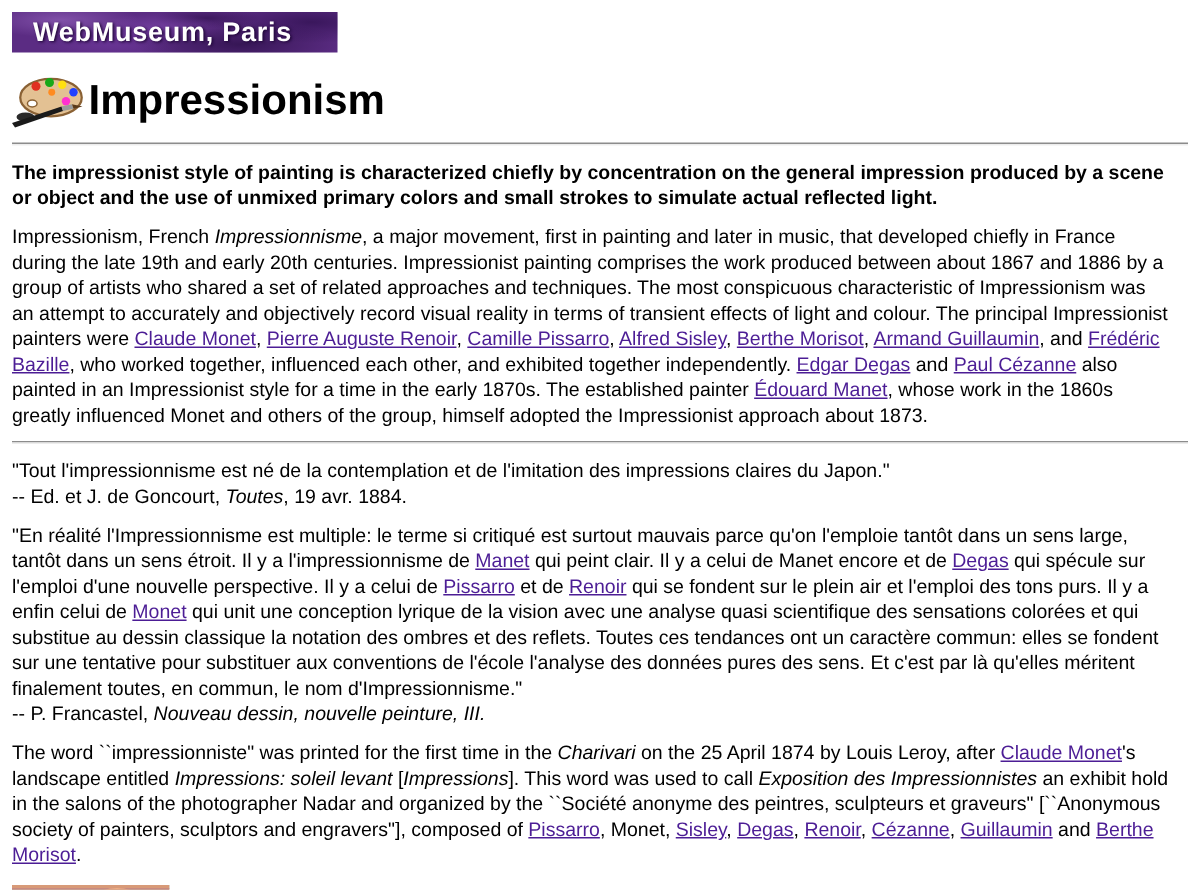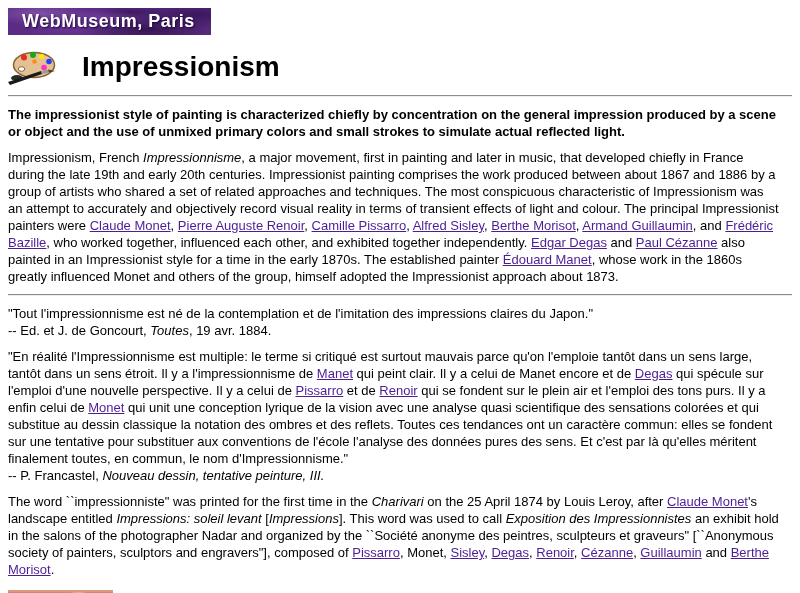--- a/index.html
+++ b/index.html
@@ -12,24 +12,24 @@
     display:inline-block;
     background-color:#5b2c83;
     background-image:
       radial-gradient(ellipse 80px 18px at 15% 20%, rgba(190,140,230,.38), transparent 65%),
       radial-gradient(ellipse 100px 22px at 70% 80%, rgba(18,0,40,.5), transparent 70%),
       radial-gradient(ellipse 60px 14px at 45% 40%, rgba(145,85,195,.42), transparent 70%),
       radial-gradient(ellipse 90px 20px at 92% 25%, rgba(30,5,60,.55), transparent 70%),
       radial-gradient(ellipse 70px 16px at 30% 78%, rgba(125,65,175,.38), transparent 70%),
       radial-gradient(ellipse 50px 10px at 60% 15%, rgba(25,2,50,.45), transparent 70%);
     color:#ffffff;font-size:18px;line-height:20px;font-weight:bold;
-    padding:3px 16px 4px 14px;letter-spacing:.5px;
+    padding:3px 30px 4px 14px;letter-spacing:.5px;
     text-shadow:1px 1px 2px #1e0536;
   }
-  .heading-row{display:flex;align-items:center;gap:26px;margin-top:13px;}
+  .heading-row{display:flex;align-items:center;gap:3px;margin-top:13px;}
   .palette{display:inline-block;width:48px;height:38px;flex:0 0 auto;}
   h1{margin:0;font-size:28px;line-height:34px;font-weight:bold;}
   hr.rule{margin:9px 0;border:0;height:0;border-top:1px solid #8c8c8c;border-bottom:1px solid #ededed;}
   p{margin:8px 12px 9px 0;}
   .intro{font-weight:bold;}
   .blk{display:block;}
   a.lnk{color:#4c1d95;text-decoration:underline;cursor:pointer;}
   .artwork-row{display:flex;align-items:flex-start;margin-top:12px;}
   .thumb{width:105px;height:70px;flex:0 0 auto;cursor:pointer;}
   .thumb svg{display:block;}
@@ -73,21 +73,21 @@
 
   <hr class="rule">
 
   <p>
     <span class="blk">"Tout l'impressionnisme est né de la contemplation et de l'imitation des impressions claires du Japon."</span>
     <span class="blk">-- Ed. et J. de Goncourt, <i>Toutes</i>, 19 avr. 1884.</span>
   </p>
 
   <p>
     <span class="blk">"En réalité l'Impressionnisme est multiple: le terme si critiqué est surtout mauvais parce qu'on l'emploie tantôt dans un sens large, tantôt dans un sens étroit. Il y a l'impressionnisme de <a href="#" class="lnk">Manet</a> qui peint clair. Il y a celui de Manet encore et de <a href="#" class="lnk">Degas</a> qui spécule sur l'emploi d'une nouvelle perspective. Il y a celui de <a href="#" class="lnk">Pissarro</a> et de <a href="#" class="lnk">Renoir</a> qui se fondent sur le plein air et l'emploi des tons purs. Il y a enfin celui de <a href="#" class="lnk">Monet</a> qui unit une conception lyrique de la vision avec une analyse quasi scientifique des sensations colorées et qui substitue au dessin classique la notation des ombres et des reflets. Toutes ces tendances ont un caractère commun: elles se fondent sur une tentative pour substituer aux conventions de l'école l'analyse des données pures des sens. Et c'est par là qu'elles méritent finalement toutes, en commun, le nom d'Impressionnisme."</span>
-    <span class="blk">-- P. Francastel, <i>Nouveau dessin, tentative peinture, III.</i></span>
+    <span class="blk">-- P. Francastel, <i>Nouveau dessin, nouvelle peinture, III.</i></span>
   </p>
 
   <p>The word ``impressionniste" was printed for the first time in the <i>Charivari</i> on the 25 April 1874 by Louis Leroy, after <a href="#" class="lnk">Claude Monet</a>'s landscape entitled <i>Impressions: soleil levant</i> [<i>Impressions</i>]. This word was used to call <i>Exposition des Impressionnistes</i> an exhibit hold in the salons of the photographer Nadar and organized by the ``Société anonyme des peintres, sculpteurs et graveurs" [``Anonymous society of painters, sculptors and engravers"], composed of <a href="#" class="lnk">Pissarro</a>, Monet, <a href="#" class="lnk">Sisley</a>, <a href="#" class="lnk">Degas</a>, <a href="#" class="lnk">Renoir</a>, <a href="#" class="lnk">Cézanne</a>, <a href="#" class="lnk">Guillaumin</a> and <a href="#" class="lnk">Berthe Morisot</a>.</p>
 
   <div class="artwork-row">
     <div class="thumb">
       <svg width="105" height="70" viewBox="0 0 105 70" xmlns="http://www.w3.org/2000/svg">
         <rect width="105" height="70" fill="#7d9a94"></rect>
         <rect width="105" height="22" fill="#d89a78"></rect>
         <rect y="2" width="105" height="4" fill="#c88a80"></rect>

